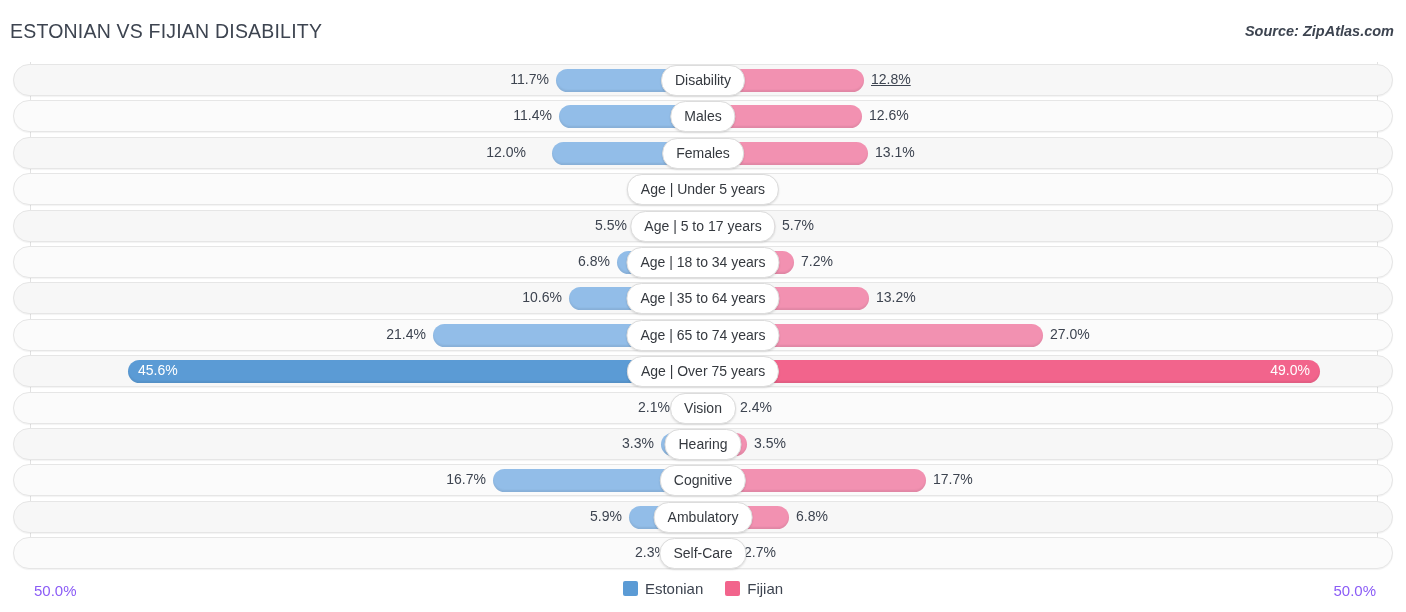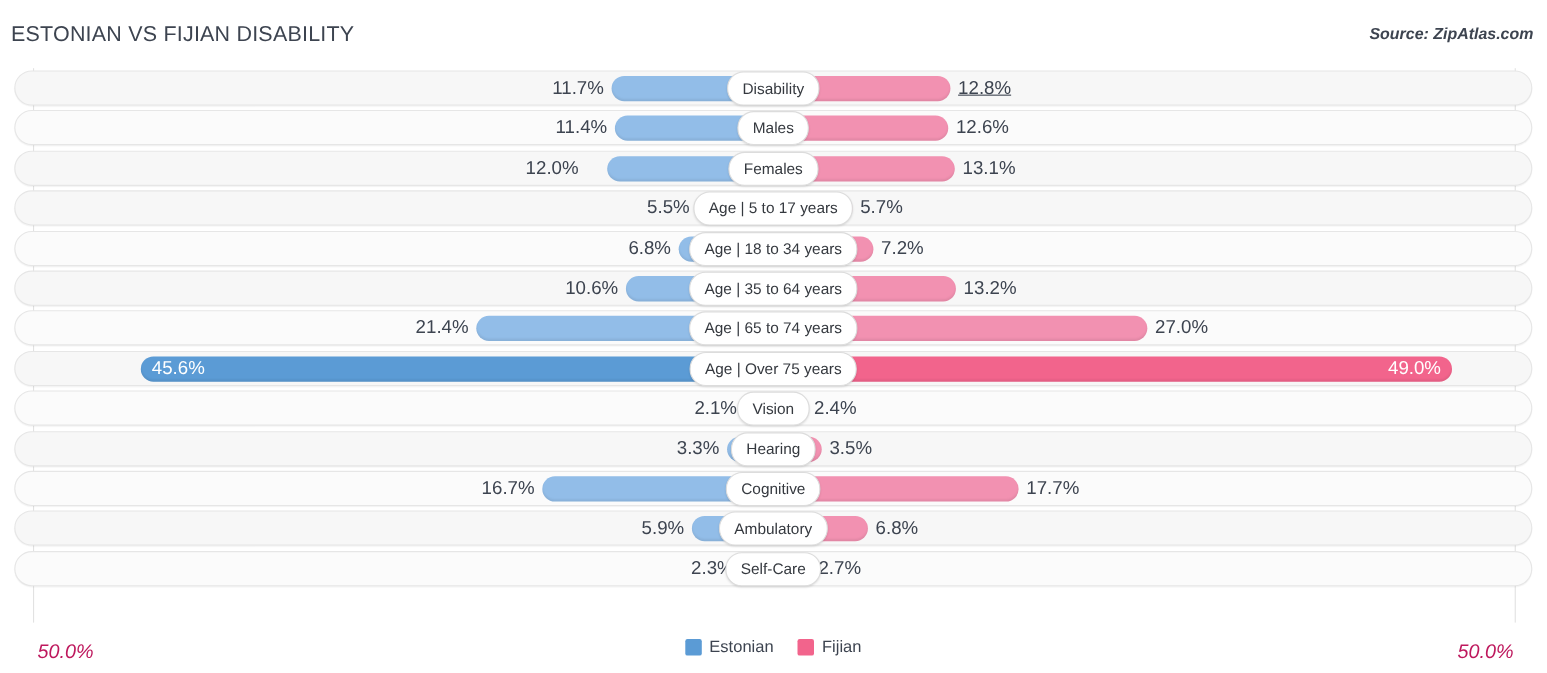--- a/index.html
+++ b/index.html
@@ -105,21 +105,21 @@
     background: #f291b1;
     box-shadow: inset 0 -2px 2px rgba(0,0,0,0.07);
   }
   .row.highlight .bar.left-bar  { background: #5b9bd5; }
   .row.highlight .bar.right-bar { background: #f2648c; }
 
   
   .val {
     position: absolute;
     top: 9px;
-    font-size: 17px;
+    font-size: 14px;
     color: #3d4450;
     white-space: nowrap;
     line-height: 17px;
   }
   .val.left-val  { text-align: right; }
   .val.right-val { text-align: left; }
   .row.highlight .val.left-val,
   .row.highlight .val.right-val {
     color: #ffffff;
   }
@@ -147,24 +147,23 @@
   .footer {
     position: absolute;
     left: 0;
     bottom: 8px;
     width: 1406px;
     height: 24px;
   }
   .axis-label {
     position: absolute;
     top: 2px;
-    font-size: 18px;
-    color: #be185d;
-    white-space: nowrap;
-    font-style: italic;
+    font-size: 15px;
+    color: #8b5cf6;
+    white-space: nowrap;
   }
   .axis-label.left  { left: 34px; }
   .axis-label.right { right: 30px; }
 
   .legend {
     position: absolute;
     left: 0; right: 0;
     top: 0;
     display: flex;
     justify-content: center;
@@ -216,20 +215,28 @@
         <div class="val right-val" style="left: 869px;">12.6%</div>
         <div class="cat" style="left: 703px;">Males</div>
       </div>
       <div class="row">
         <div class="row-bg"></div>
         <div class="bar left-bar" style="width: 151px;"></div>
         <div class="bar right-bar" style="width: 165px;"></div>
         <div class="val left-val" style="right: 880px;">12.0%</div>
         <div class="val right-val" style="left: 875px;">13.1%</div>
         <div class="cat" style="left: 703px;">Females</div>
+      </div>
+      <div class="row alt">
+        <div class="row-bg"></div>
+        <div class="bar left-bar" style="width: 19px;"></div>
+        <div class="bar right-bar" style="width: 15px;"></div>
+        <div class="val left-val" style="right: 729px;">1.5%</div>
+        <div class="val right-val" style="left: 725px;">1.2%</div>
+        <div class="cat" style="left: 703px;">Age | Under 5 years</div>
       </div>
       <div class="row">
         <div class="row-bg"></div>
         <div class="bar left-bar" style="width: 69px;"></div>
         <div class="bar right-bar" style="width: 72px;"></div>
         <div class="val left-val" style="right: 779px;">5.5%</div>
         <div class="val right-val" style="left: 782px;">5.7%</div>
         <div class="cat" style="left: 703px;">Age | 5 to 17 years</div>
       </div>
       <div class="row alt">

